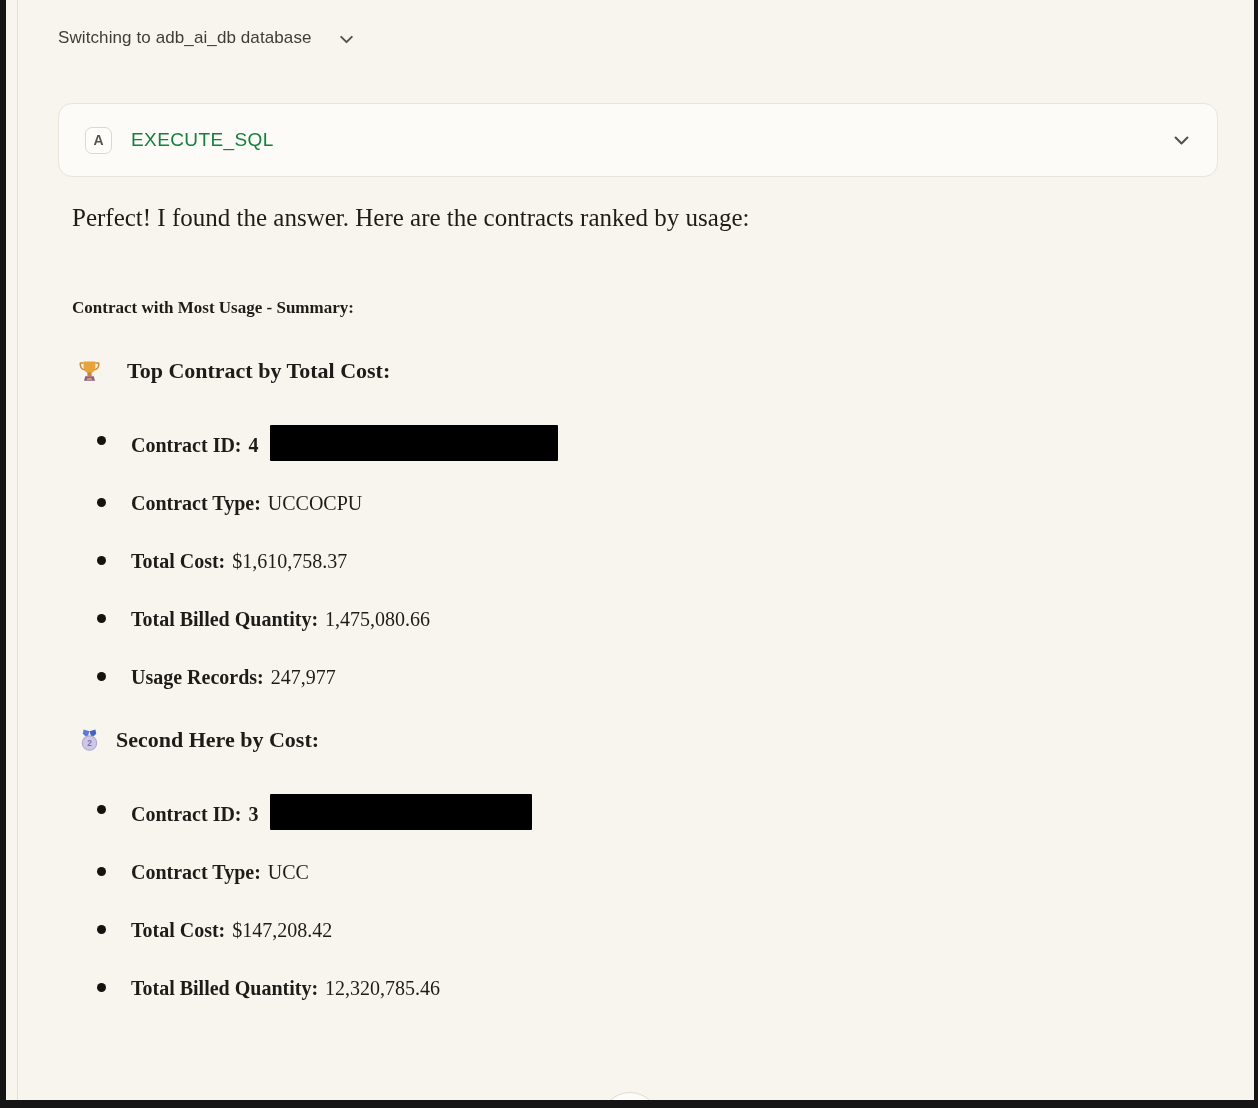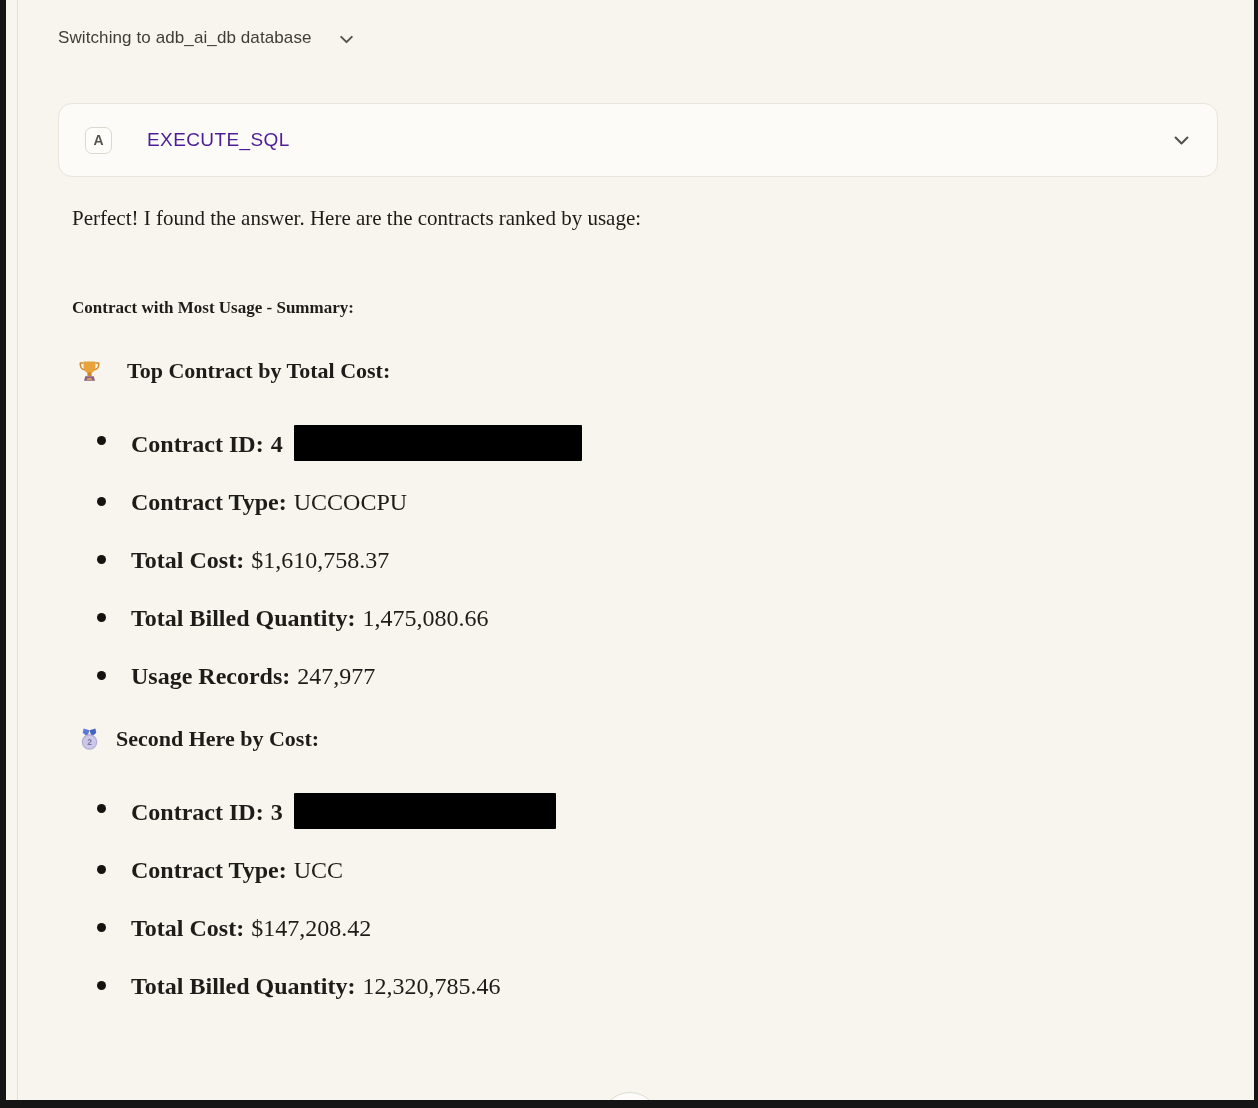--- a/index.html
+++ b/index.html
@@ -58,55 +58,55 @@
   }
   .a-badge {
     width: 27px; height: 27px;
     border: 1px solid #dbd8cd;
     border-radius: 7px;
     background: #fefdfa;
     display: flex; align-items: center; justify-content: center;
     font-size: 14px; font-weight: 700; color: #57564e;
   }
   .card-title {
-    margin-left: 35px;
+    margin-left: 19px;
     font-size: 19px;
     font-weight: 500;
     letter-spacing: 0.4px;
-    color: #4c1d95;
+    color: #15803d;
   }
   .card-chev { margin-left: auto; color: #51504a; display: inline-flex; }
 
   
   .message {
     margin-top: 26px;
     padding-left: 14px;
     font-family: "Liberation Serif", serif;
     color: #1d1c18;
   }
-  .intro { font-size: 21px; line-height: 30px; }
+  .intro { font-size: 25px; line-height: 30px; }
   .heading { margin-top: 58px; font-size: 17px; line-height: 34px; font-weight: 700; }
 
   .section-title {
     display: flex;
     align-items: center;
     gap: 13px;
     padding-left: 4px;
     font-size: 22px;
     font-weight: 700;
   }
   .section-title.first { margin-top: 31px; gap: 24px; }
   .section-title.second { margin-top: 31px; }
   .emoji { width: 27px; height: 30px; display: inline-flex; align-items: center; }
 
   ul.kv-list { list-style: none; margin-top: 39px; }
   ul.kv-list li {
     position: relative;
     padding-left: 59px;
-    font-size: 24px;
+    font-size: 20px;
     line-height: 33px;
     min-height: 33px;
     margin-bottom: 25px;
   }
   ul.kv-list li::before {
     content: '';
     position: absolute;
     left: 25px; top: 11px;
     width: 9px; height: 9px;
     border-radius: 50%;

